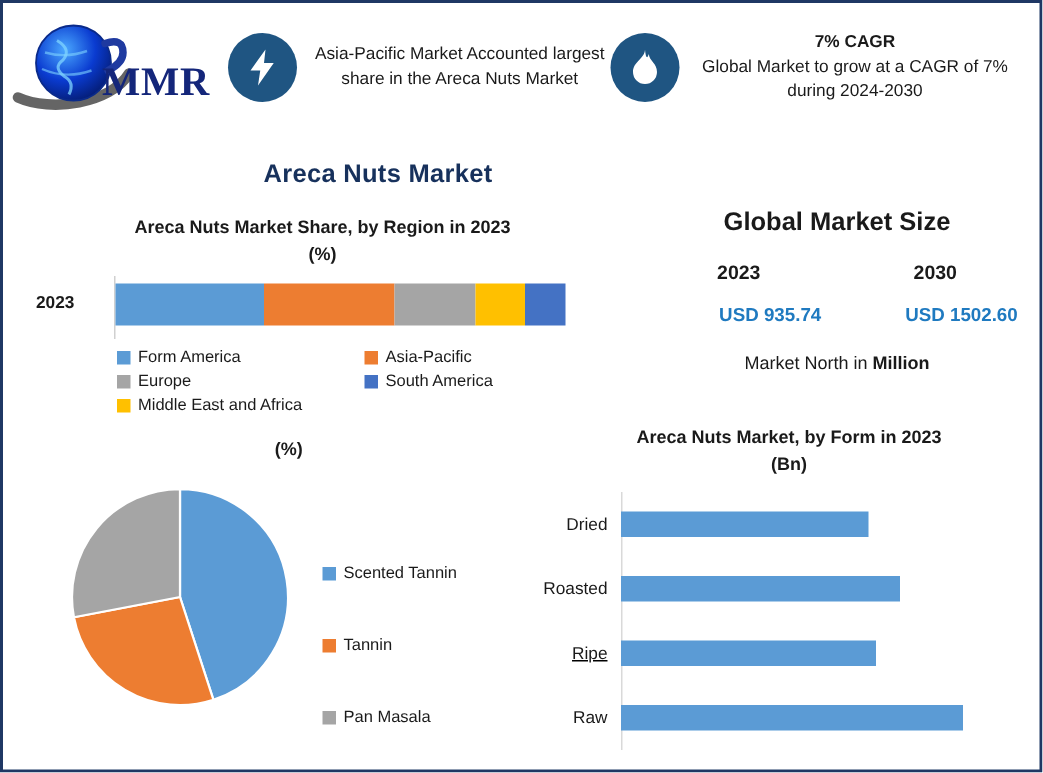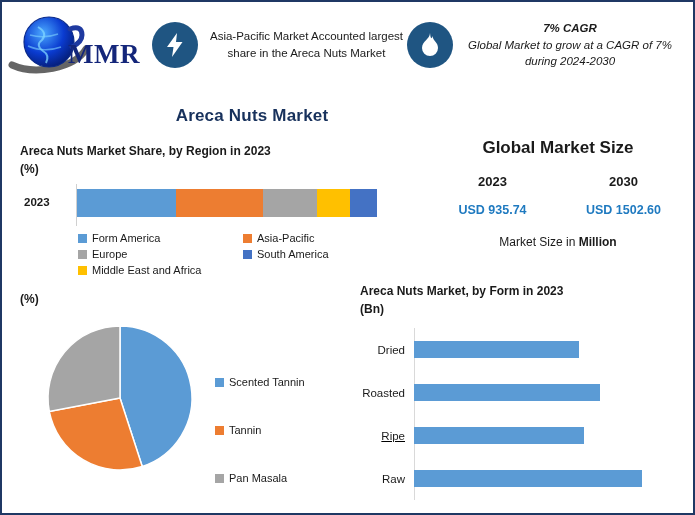--- a/index.html
+++ b/index.html
@@ -27,21 +27,21 @@
     display: flex; align-items: center; justify-content: flex-start;
     padding-left: 6px;
   }
   .logo-wrap { position: relative; width: 138px; height: 64px; }
   .logo-svg { position: absolute; left: 0; top: 0; }
 
   .hdr-item {
     display: flex; align-items: center; gap: 8px;
   }
   .hdr-item.mid { width: 255px; }
-  .hdr-item.right { width: 272px; font-style: italic; }
+  .hdr-item.right { width: 272px; }
 
   .circle-icon {
     flex: 0 0 auto;
     width: 46px; height: 46px;
     border-radius: 50%;
     background: #1f5582;
     display: flex; align-items: center; justify-content: center;
   }
   .hdr-text {
     font-size: 11.5px;
@@ -61,21 +61,21 @@
     color: #17315c;
     letter-spacing: .2px;
   }
 
   
   .region-panel {
     position: absolute; left: 18px; top: 140px;
     width: 390px; height: 145px;
   }
   .chart-title {
-    text-align: left;
+    text-align: center;
     font-size: 12px; font-weight: bold;
     color: #1a1a1a; line-height: 1.5;
   }
   .chart-title .sub { display: block; }
 
   .region-plot {
     position: relative;
     margin-top: 6px;
     height: 42px;
   }
@@ -114,21 +114,21 @@
   }
   .gms-title { font-size: 17px; font-weight: bold; color: #1a1a1a; }
   .gms-years {
     display: flex; justify-content: space-around;
     margin-top: 16px;
     font-size: 13px; font-weight: bold; color: #1a1a1a;
   }
   .gms-values {
     display: flex; justify-content: space-around;
     margin-top: 14px;
-    font-size: 12.5px; font-weight: bold; color: #1f7ac0;
+    font-size: 12.5px; font-weight: bold; color: #1f7ac0; text-align: right;
   }
   .gms-years > span, .gms-values > span { width: 110px; }
   .gms-foot {
     margin-top: 18px;
     font-size: 12px; color: #1a1a1a;
   }
   .gms-foot b { font-weight: bold; }
 
   
   .pie-panel {
@@ -267,21 +267,21 @@
     <div class="gms-title">Global Market Size</div>
     <div class="gms-years">
       <span>2023</span>
       <span>2030</span>
     </div>
     <div class="gms-values">
       <span>USD 935.74</span>
       <span>USD 1502.60</span>
     </div>
     <div class="gms-foot">
-      <span>Market Size in </span><b>Million</b>
+      <span>Market North in </span><b>Million</b>
     </div>
   </div>
 
   <div class="pie-panel">
     <div class="chart-title">
       <span class="sub">(%)</span>
     </div>
     <div class="pie-area">
       <svg class="pie-svg" id="pie-svg" width="160" height="160" viewBox="0 0 160 160">
           <path d="M78 78 L78 6 A72 72 0 0 1 100.24922359499621 146.47606917325106 Z" fill="#5b9bd5" stroke="#ffffff" stroke-width="1.5"></path>

